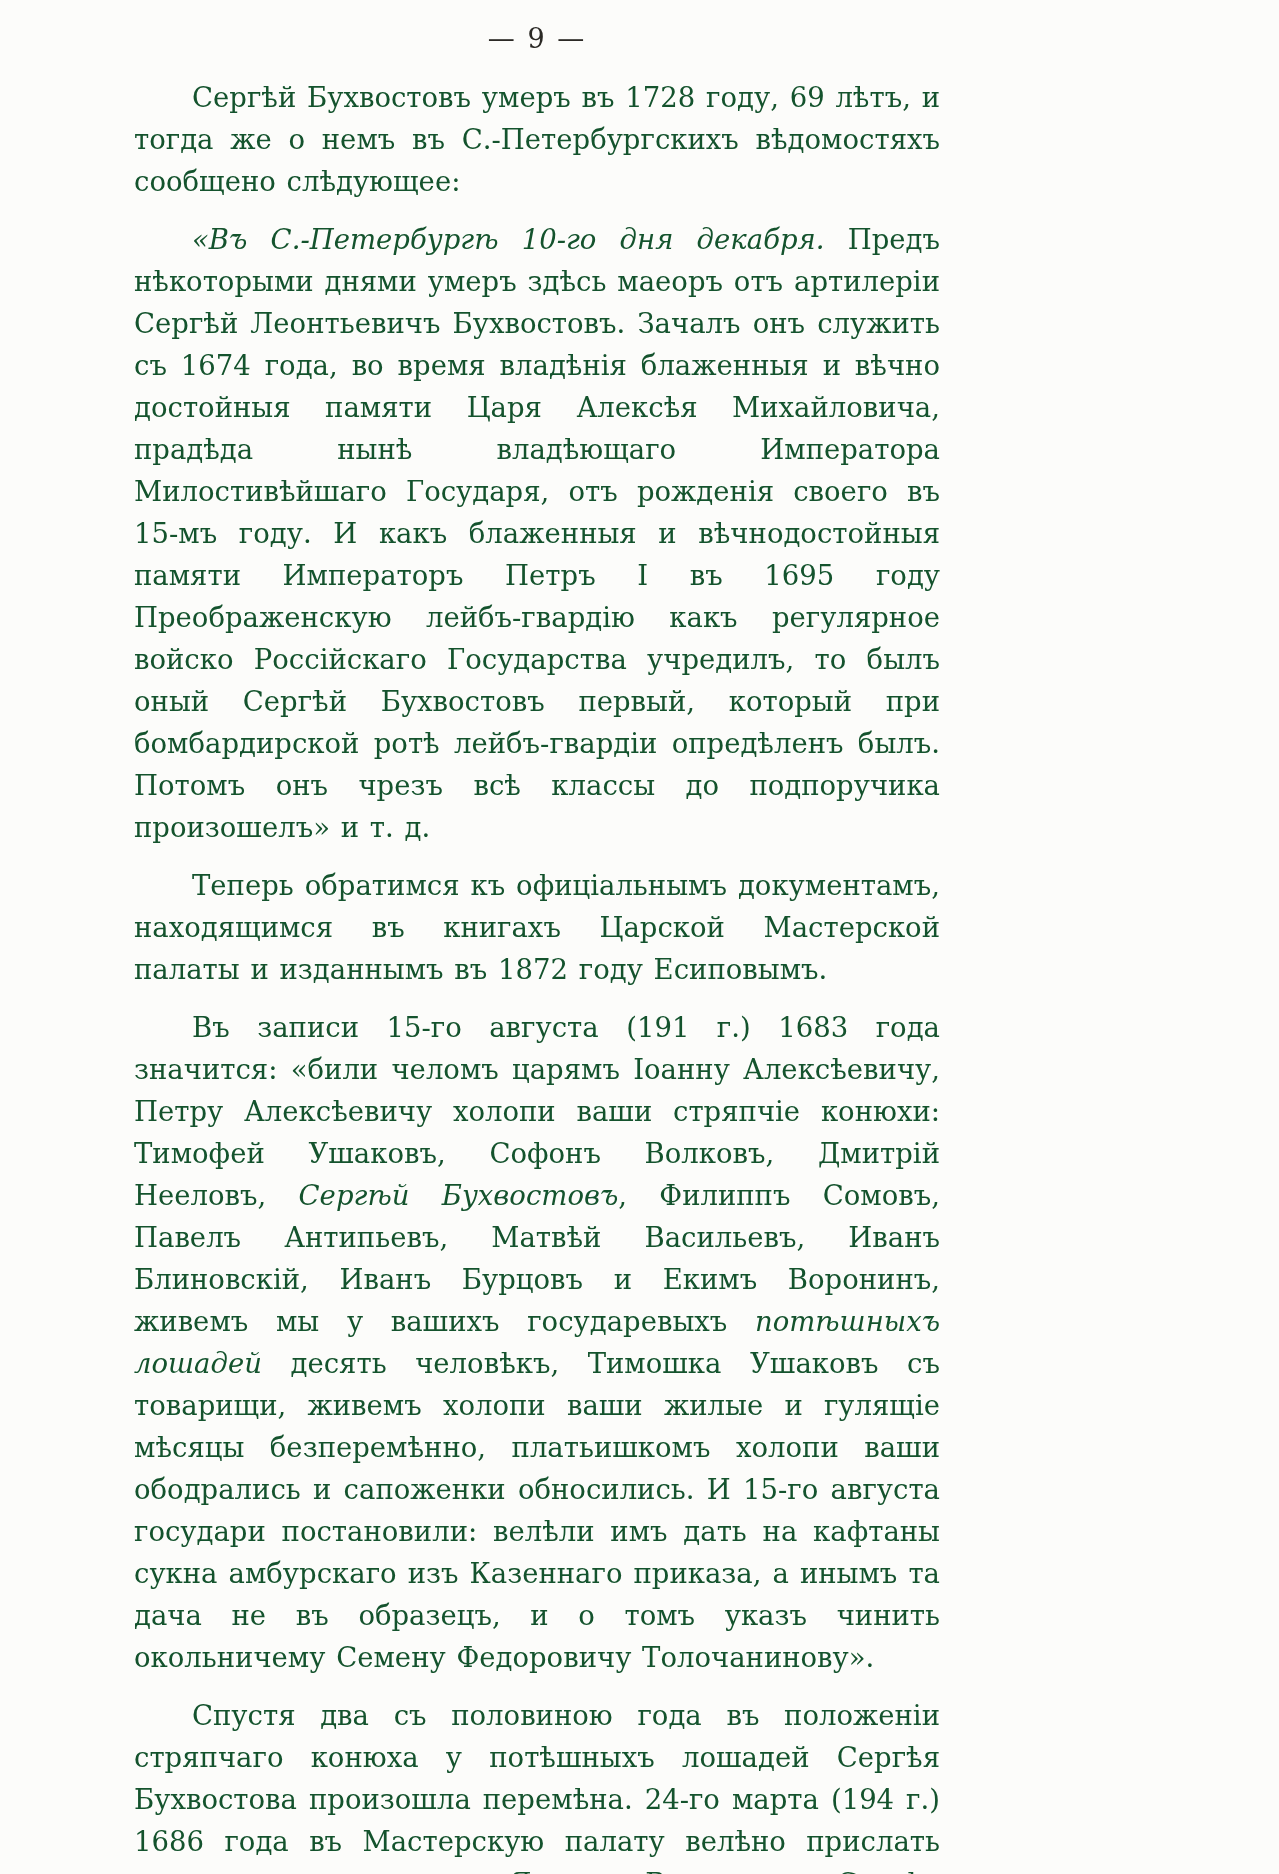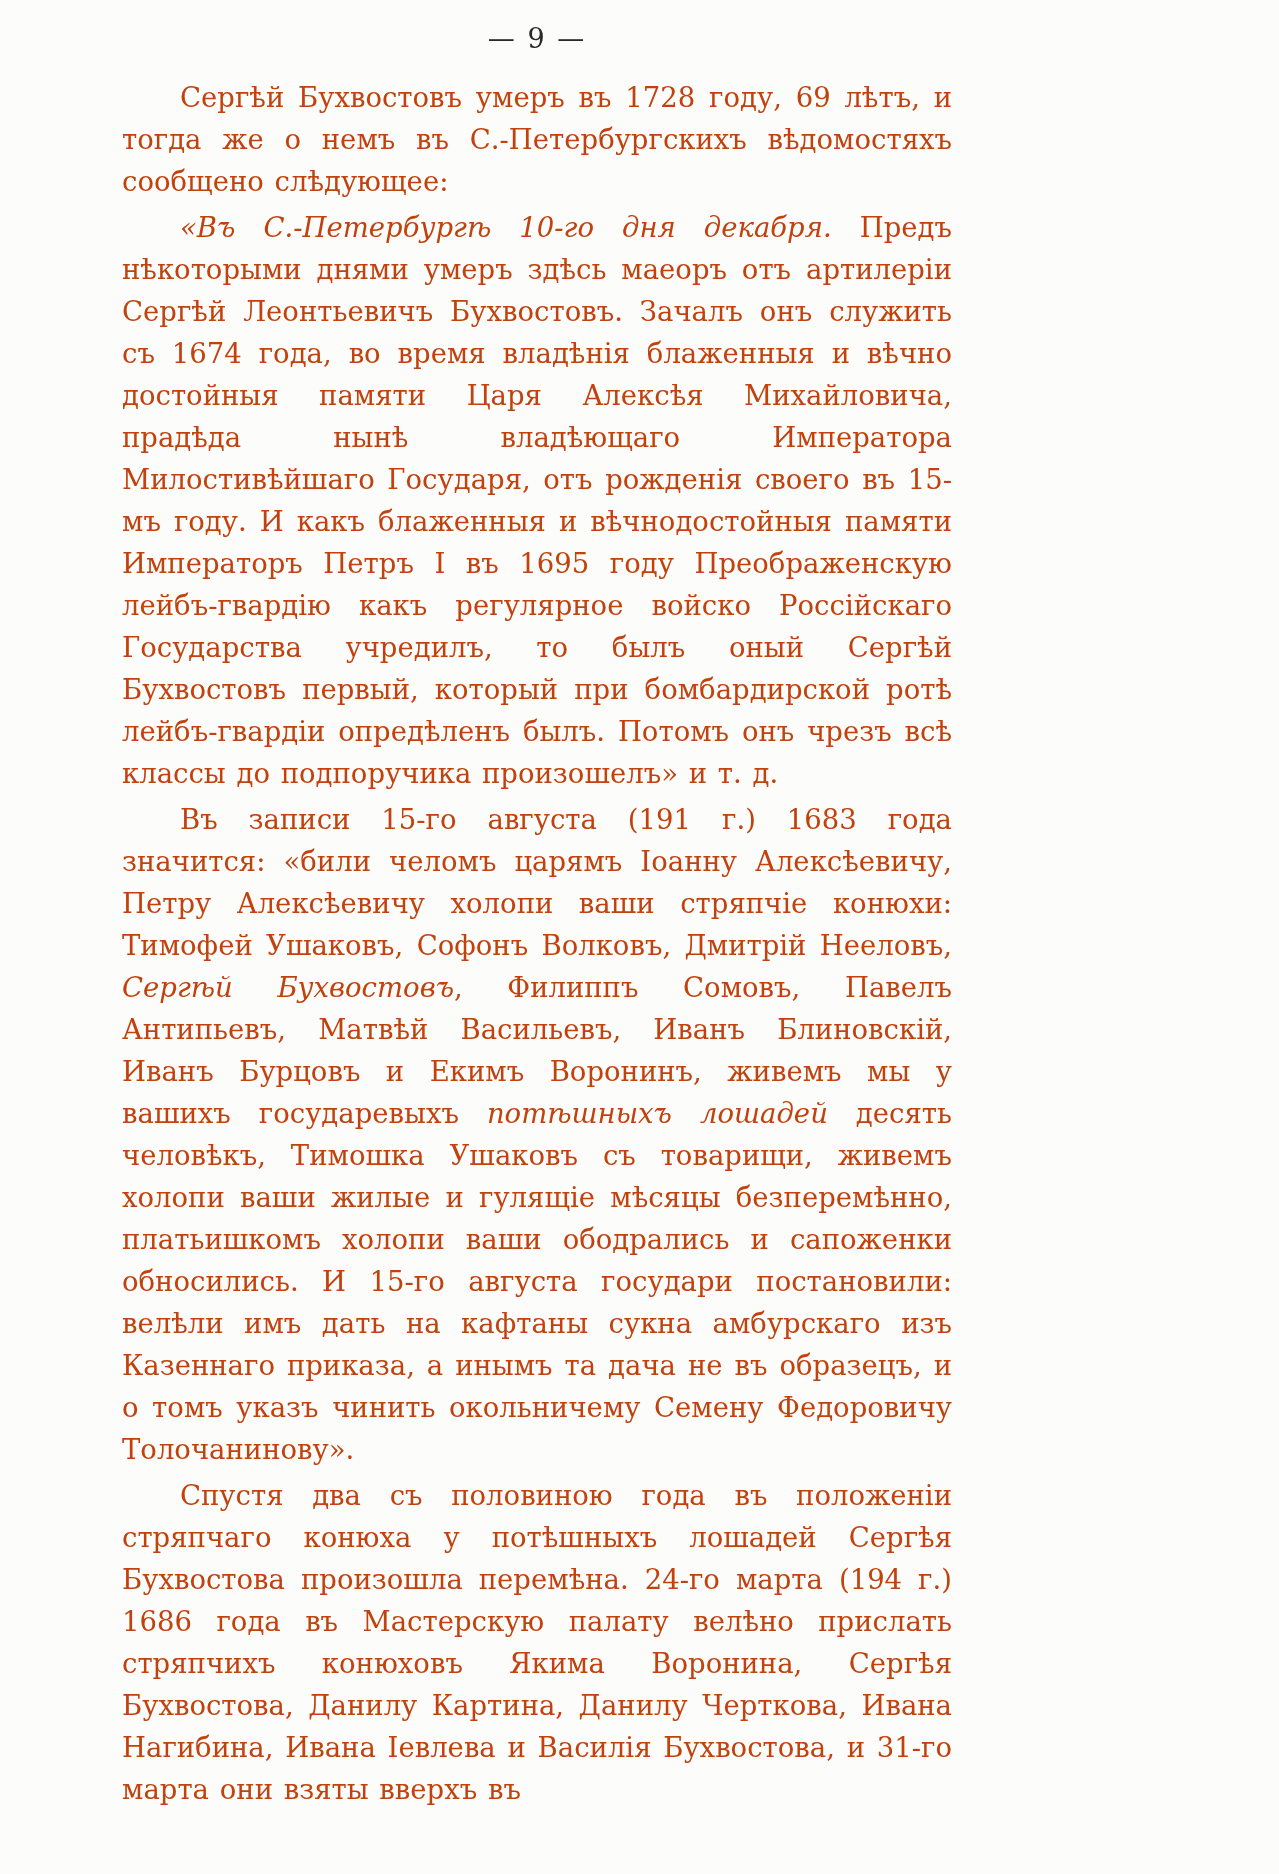--- a/index.html
+++ b/index.html
@@ -23,37 +23,38 @@
   }
   .page-header {
     text-align: center;
     font-size: 27px;
     line-height: 42px;
     margin-bottom: 16px;
     letter-spacing: 2px;
     color: #2b2925;
   }
   .text-body p.para {
-    margin: 4px;
+    margin: 16px;
     font-size: 27.5px;
     line-height: 42px;
     text-align: justify;
     text-indent: 58px;
     word-spacing: 2px;
-    color: #c2410c;
+    color: #14532d;
   }
   .text-body p.para em {
   }
 </style>
 </head>
 <body>
 
 <div class="page">
   <div class="content">
     <div class="page-header">— 9 —</div>
     <div class="text-body">
         <p class="para"><span>Сергѣй Бухвостовъ умеръ въ 1728 году, 69 лѣтъ, и тогда же о немъ въ С.-Петербургскихъ вѣдомостяхъ сообщено слѣдующее:</span></p>
         <p class="para"><em>«Въ С.-Петербургѣ 10-го дня декабря.</em><span> Предъ нѣкоторыми днями умеръ здѣсь маеоръ отъ артилеріи Сергѣй Леонтьевичъ Бухвостовъ. Зачалъ онъ служить съ 1674 года, во время владѣнія блаженныя и вѣчно достойныя памяти Царя Алексѣя Михайловича, прадѣда нынѣ владѣющаго Императора Милостивѣйшаго Государя, отъ рожденія своего въ 15-мъ году. И какъ блаженныя и вѣчнодостойныя памяти Императоръ Петръ I въ 1695 году Преображенскую лейбъ-гвардію какъ регулярное войско Россійскаго Государства учредилъ, то былъ оный Сергѣй Бухвостовъ первый, который при бомбардирской ротѣ лейбъ-гвардіи опредѣленъ былъ. Потомъ онъ чрезъ всѣ классы до подпоручика произошелъ» и т. д.</span></p>
+        <p class="para"><span>Теперь обратимся къ офиціальнымъ документамъ, находящимся въ книгахъ Царской Мастерской палаты и изданнымъ въ 1872 году Есиповымъ.</span></p>
         <p class="para"><span>Въ записи 15-го августа (191 г.) 1683 года значится: «били челомъ царямъ Іоанну Алексѣевичу, Петру Алексѣевичу холопи ваши стряпчіе конюхи: Тимофей Ушаковъ, Софонъ Волковъ, Дмитрій Нееловъ, </span><em>Сергѣй Бухвостовъ</em><span>, Филиппъ Сомовъ, Павелъ Антипьевъ, Матвѣй Васильевъ, Иванъ Блиновскій, Иванъ Бурцовъ и Екимъ Воронинъ, живемъ мы у вашихъ государевыхъ </span><em>потѣшныхъ лошадей</em><span> десять человѣкъ, Тимошка Ушаковъ съ товарищи, живемъ холопи ваши жилые и гулящіе мѣсяцы безперемѣнно, платьишкомъ холопи ваши ободрались и сапоженки обносились. И 15-го августа государи постановили: велѣли имъ дать на кафтаны сукна амбурскаго изъ Казеннаго приказа, а инымъ та дача не въ образецъ, и о томъ указъ чинить окольничему Семену Федоровичу Толочанинову».</span></p>
         <p class="para"><span>Спустя два съ половиною года въ положеніи стряпчаго конюха у потѣшныхъ лошадей Сергѣя Бухвостова произошла перемѣна. 24-го марта (194 г.) 1686 года въ Мастерскую палату велѣно прислать стряпчихъ конюховъ Якима Воронина, Сергѣя Бухвостова, Данилу Картина, Данилу Черткова, Ивана Нагибина, Ивана Іевлева и Василія Бухвостова, и 31-го марта они взяты вверхъ въ </span></p>
       </div>
   </div>
 </div>
 
 </body></html>

